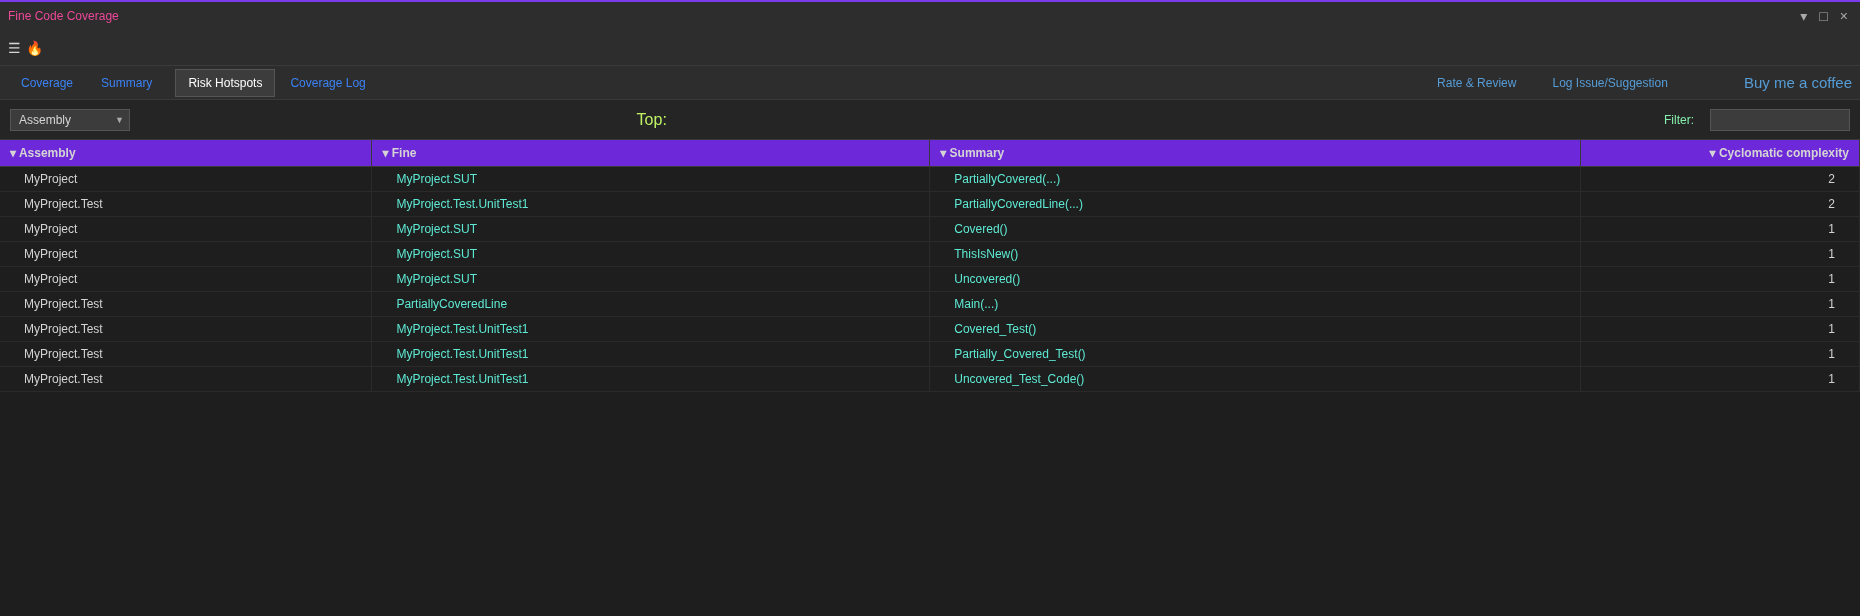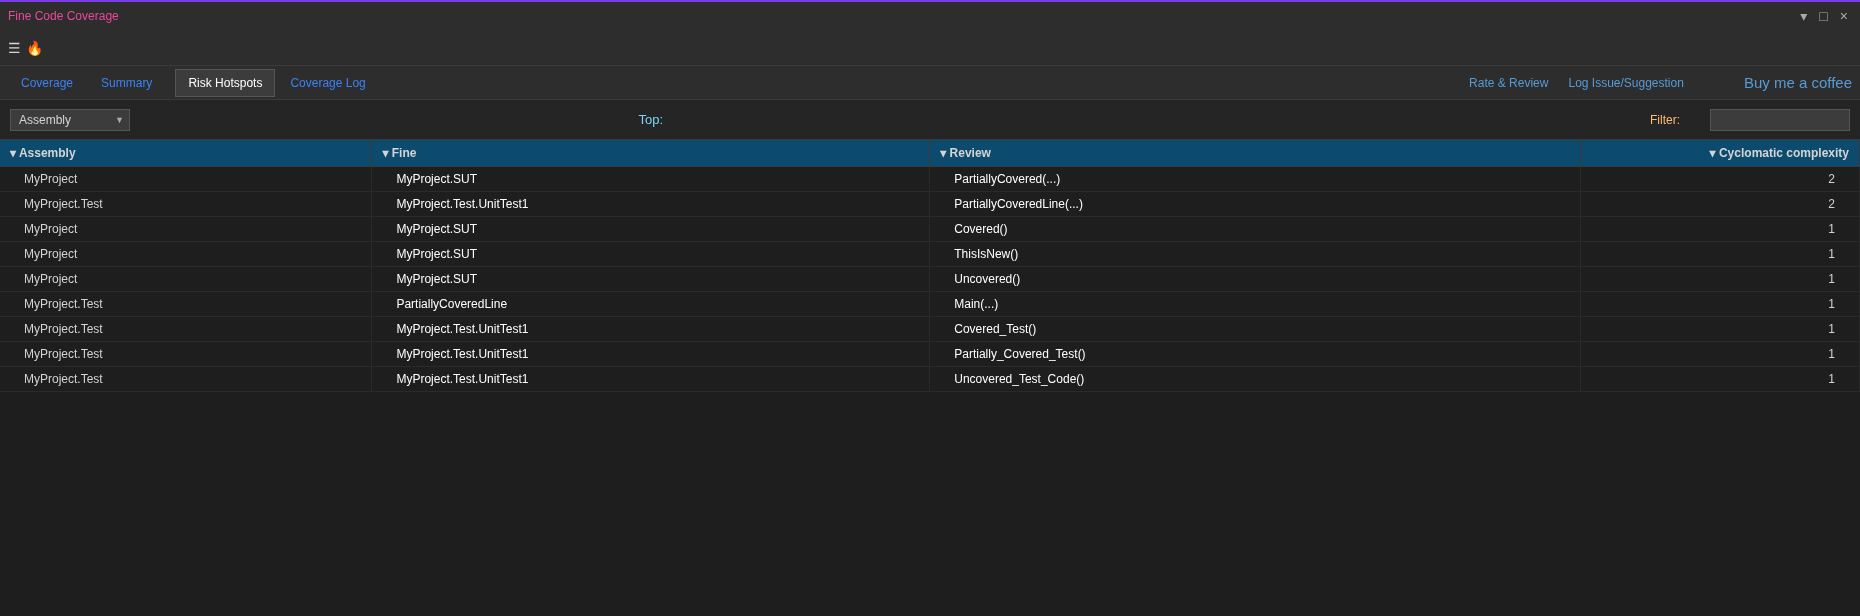--- a/index.html
+++ b/index.html
@@ -71,42 +71,42 @@
     }
     .tab.active {
       background: #3c3c3c;
       border: 1px solid #555;
       color: #ffffff;
       margin-left: 8px;
     }
     .tab-links {
       margin-left: auto;
       display: flex;
-      gap: 20px;
+      gap: 36px;
       align-items: center;
     }
     .tab-link {
       color: #569cd6;
       font-size: 12px;
       cursor: pointer;
       text-decoration: none;
     }
     .buy-coffee {
       color: #569cd6;
       font-size: 15px;
       cursor: pointer;
       margin-left: 40px;
     }
     .controls-bar {
       background: #252526;
       display: flex;
       align-items: center;
       padding: 6px 10px;
       height: 40px;
-      gap: 30px;
+      gap: 16px;
       border-bottom: 1px solid #3a3a3a;
     }
     .assembly-select {
       background: #3c3c3c;
       border: 1px solid #555;
       color: #d4d4d4;
       padding: 3px 8px;
       font-size: 12px;
       width: 120px;
       cursor: pointer;
@@ -123,63 +123,63 @@
       content: '▼';
       position: absolute;
       right: 6px;
       top: 50%;
       transform: translateY(-50%);
       font-size: 9px;
       color: #aaa;
       pointer-events: none;
     }
     .top-label {
-      color: #7dd3fc;
-      font-size: 13px;
+      color: #bef264;
+      font-size: 16px;
       margin-left: auto;
       margin-right: auto;
     }
     .filter-label {
-      color: #fdba74;
+      color: #86efac;
       font-size: 12px;
       margin-left: auto;
       text-align: right;
     }
     .filter-input {
       background: #3c3c3c;
       border: 1px solid #555;
       color: #d4d4d4;
       padding: 3px 8px;
       font-size: 12px;
       width: 140px;
     }
     .data-table {
       width: 100%;
       border-collapse: collapse;
       background: #1e1e1e;
     }
     .data-table th {
-      background: #0c4a6e;
+      background: #6d28d9;
       color: #d4d4d4;
       font-weight: 600;
       font-size: 12px;
       padding: 6px 10px;
       text-align: left;
       border-bottom: 1px solid #3a3a3a;
       border-right: 1px solid #3a3a3a;
       white-space: nowrap;
     }
     .data-table td {
       padding: 5px 24px;
       font-size: 12px;
       border-bottom: 1px solid #2a2a2a;
       border-right: 1px solid #2a2a2a;
     }
     .data-table td.link-cell {
-      color: #ffffff;
+      color: #5eead4;
       cursor: pointer;
     }
     .data-table td.text-cell {
       color: #d4d4d4;
     }
     .data-table td.number-cell {
       color: #d4d4d4;
       text-align: right;
     }
     .col-assembly { width: 20%; }
@@ -235,21 +235,21 @@
   <table class="data-table">
     <thead>
       <tr>
         <th class="col-assembly">
           <span>▾ Assembly</span>
         </th>
         <th class="col-class">
           <span>▾ Fine</span>
         </th>
         <th class="col-method">
-          <span>▾ Review</span>
+          <span>▾ Summary</span>
         </th>
         <th class="col-cyclomatic" style="text-align:right;">
           <span>▾ Cyclomatic complexity</span>
         </th>
       </tr>
     </thead>
     <tbody id="table-body">
     <tr>
           <td class="text-cell">MyProject</td>
           <td class="link-cell">MyProject.SUT</td>

